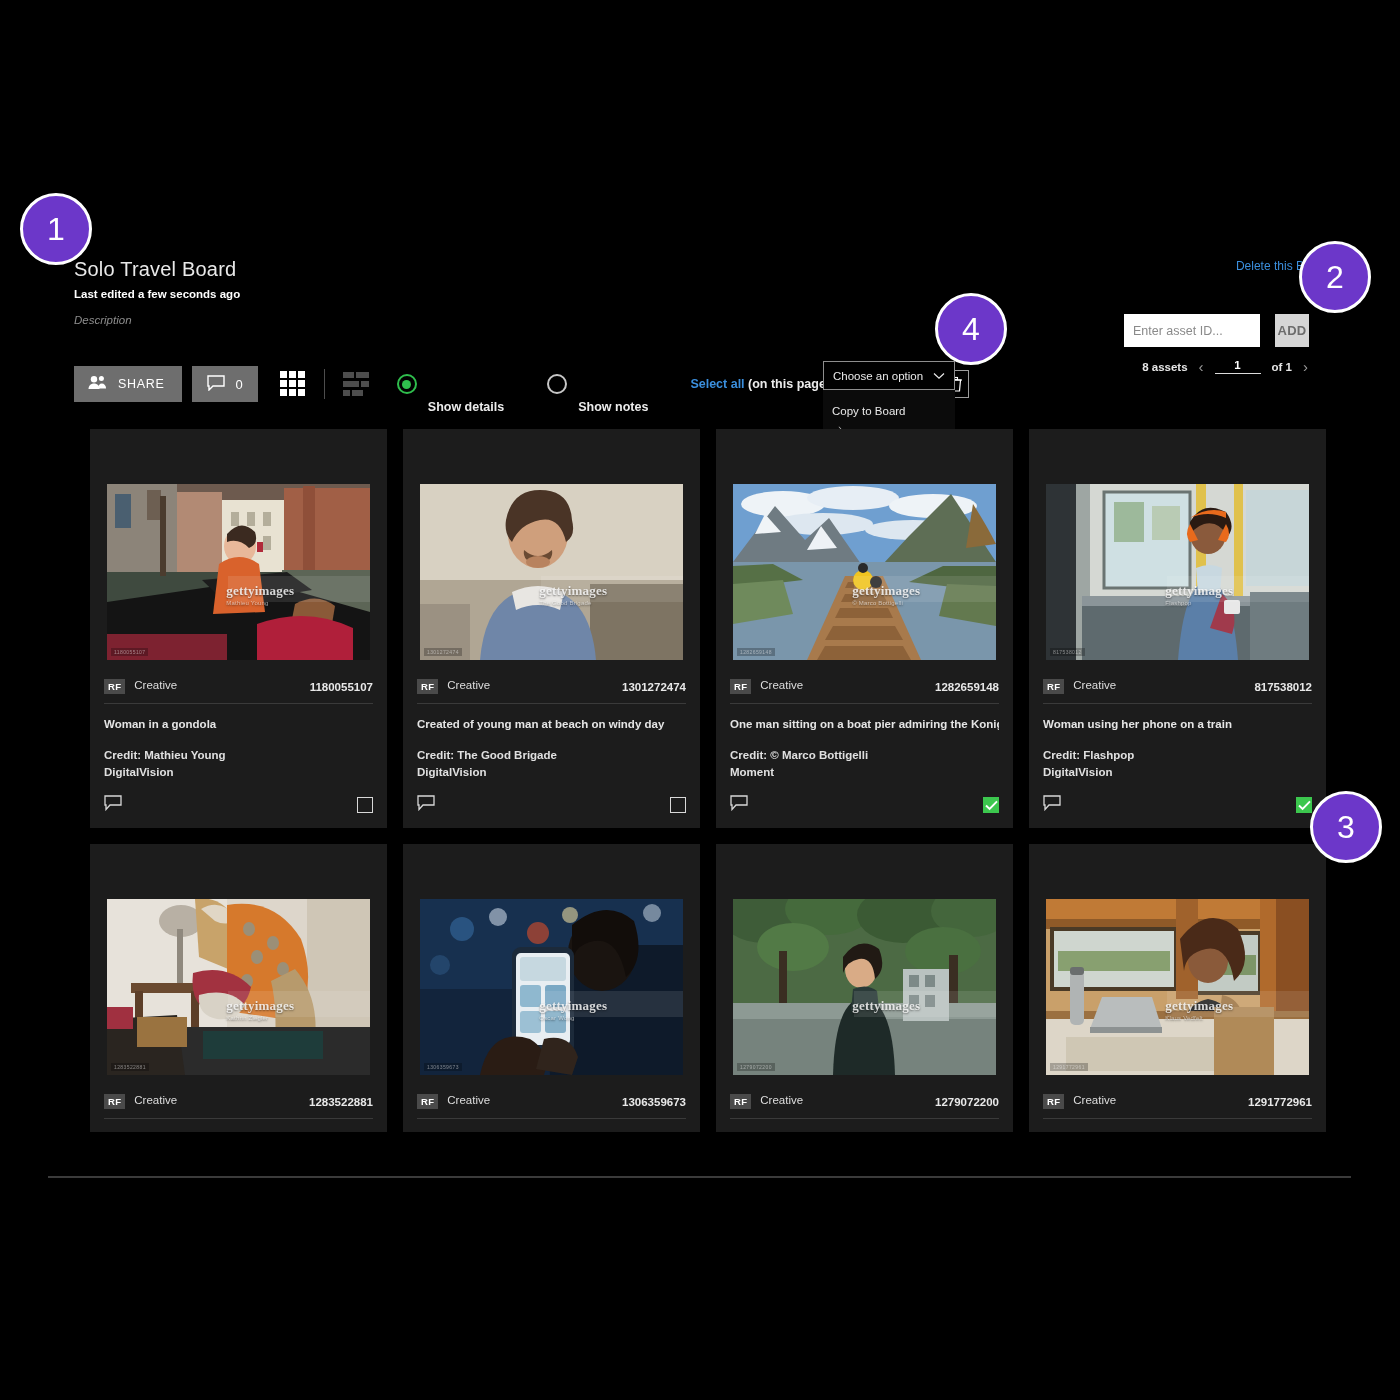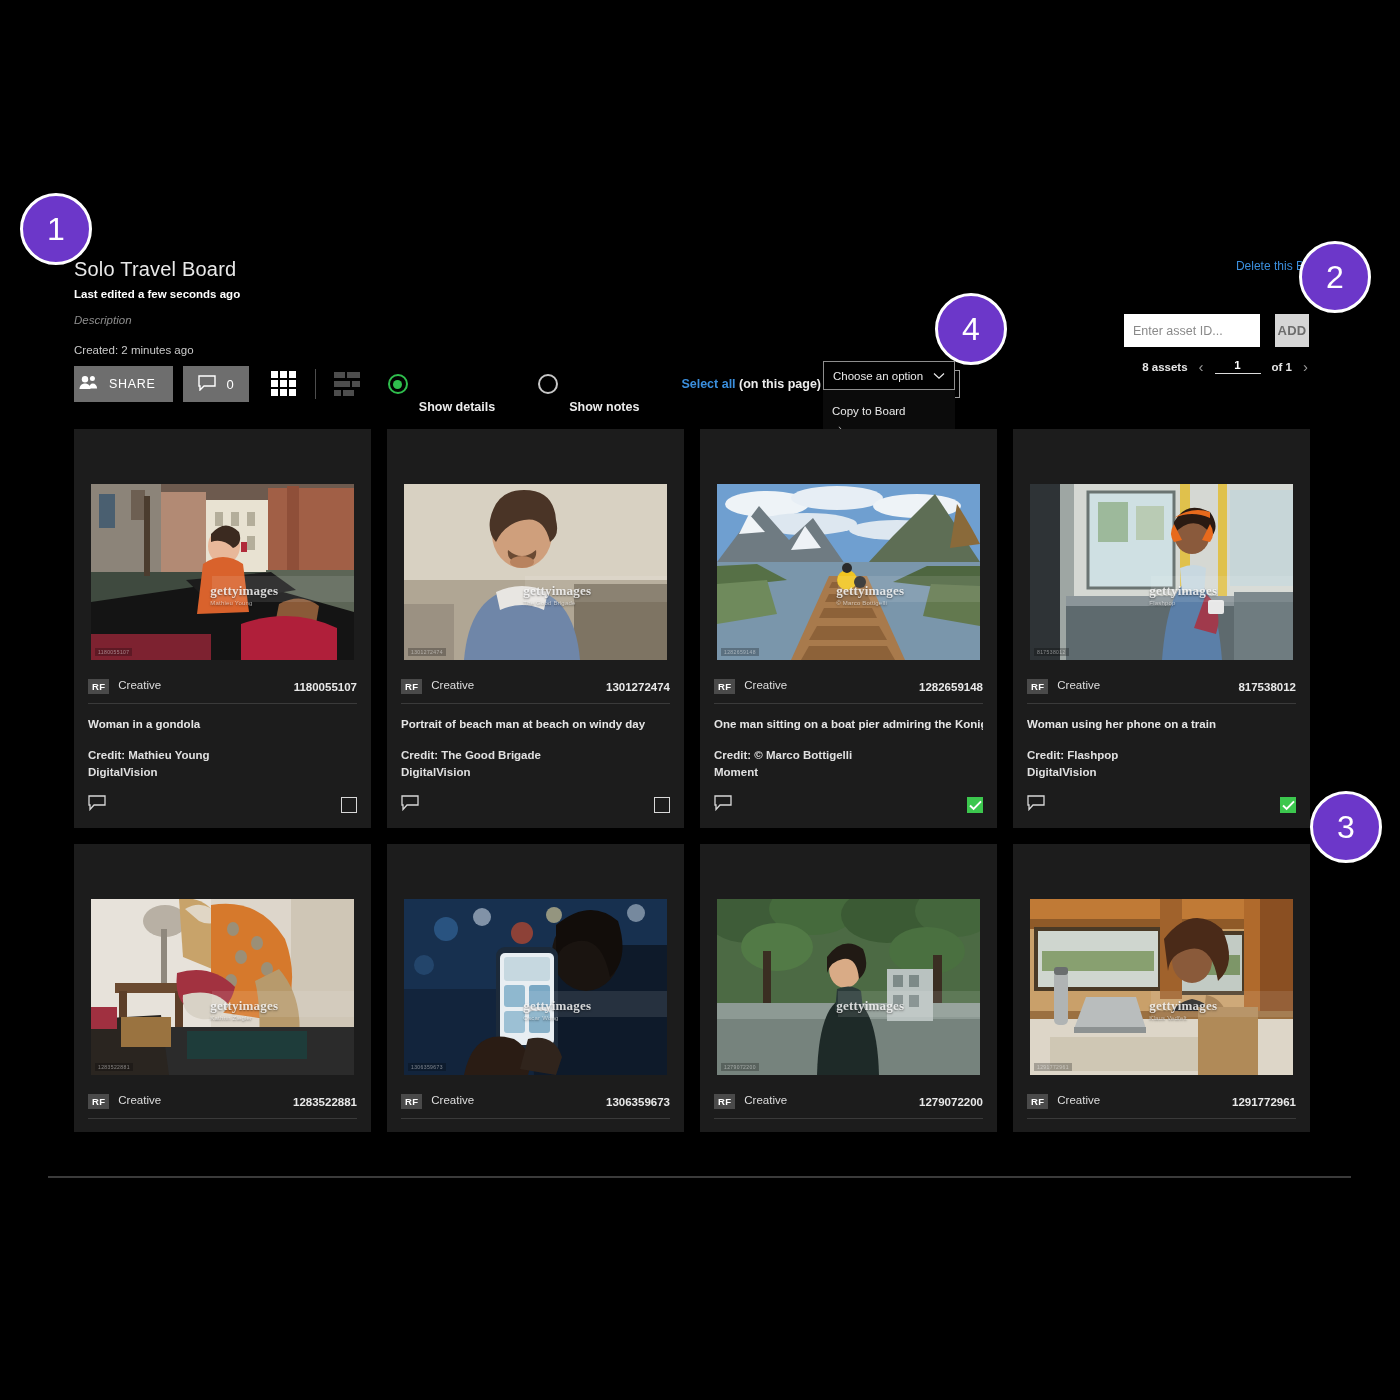--- a/index.html
+++ b/index.html
@@ -58,21 +58,21 @@
   .pager .pagebox {
     width: 46px; text-align: center; border-bottom: 1px solid #dcdcdc;
     padding-bottom: 2px; color: #fff;
   }
   .pager .ofn { font-weight: bold; }
 
   
   .toolbar { position: absolute; left: 74px; top: 354px; display: flex; align-items: center; }
   .btn-share {
     display: flex; align-items: center; gap: 11px; background: #6e6e6e;
-    height: 36px; padding: 0 17px 0 5px; color: #fff; font-size: 12.5px;
+    height: 36px; padding: 0 17px 0 14px; color: #fff; font-size: 12.5px;
     letter-spacing: .7px; border: none; cursor: pointer;
     font-family: "Liberation Sans", sans-serif;
   }
   .btn-comments {
     display: flex; align-items: center; gap: 10px; background: #6e6e6e;
     height: 36px; padding: 0 15px; color: #fff; font-size: 13px; border: none;
     margin-left: 10px; cursor: pointer; font-family: "Liberation Sans", sans-serif;
   }
   .view-grid { margin-left: 22px; cursor: pointer; display: flex; }
   .tb-divider { width: 1px; height: 30px; background: #4d4d4d; margin: 0 18px; }
@@ -106,21 +106,21 @@
   }
   .choose-menu { width: 132px; background: #0b0b0b; padding: 6px 0 10px; }
   .menu-item {
     display: flex; align-items: flex-start; justify-content: space-between;
     padding: 7px 9px; font-size: 11.5px; color: #e9e9e9; cursor: pointer; line-height: 16px; flex-direction: column;
   }
   .menu-item .caret { color: #bdbdbd; font-size: 11px; margin-left: 6px; margin-top:1px; }
 
   
   .grid {
-    position: absolute; left: 74px; top: 429px; width: 1252px;
+    position: absolute; left: 90px; top: 429px; width: 1252px;
     display: grid; grid-template-columns: repeat(4, 297px); gap: 16px;
   }
   .card { background: #1c1c1c; padding: 14px 14px 0; }
   .thumb-wrap {
     height: 178px; display: flex; align-items: center; justify-content: center;
     margin-top: 40px;
   }
   .thumb {
     position: relative; width: 263px; height: 176px; overflow: hidden;
     background: #222; display: block;
@@ -193,21 +193,20 @@
 </style>
 </head>
 <body>
 
 <div class="page">
 
   <div class="board-header">
     <div class="board-title">Solo Travel Board</div>
     <div class="board-edited">Last edited a few seconds ago</div>
     <div class="board-desc">Description</div>
-    <div class="board-created">Created: 2 minutes ago</div>
   </div>
 
   <a class="delete-board">Delete this Board</a>
 
   <div class="asset-add">
     <input class="asset-input" placeholder="Enter asset ID..." style="">
     <button class="asset-add-btn">ADD</button>
   </div>
 
   <div class="pager">
@@ -422,21 +421,21 @@
         </div>
       </div>
       <div class="meta">
         <div class="meta-top">
           <span class="meta-left">
             <span class="rf-badge">RF</span>
             <span class="meta-kind">Creative</span>
           </span>
           <span class="meta-id">1301272474</span>
         </div>
-        <div class="meta-caption">Portrait of beach man at beach on windy day</div>
+        <div class="meta-caption">Created of young man at beach on windy day</div>
         <div class="meta-credit">
           <div>Credit: The Good Brigade</div>
           <div>DigitalVision</div>
         </div>
         <div class="meta-foot">
           <span>
             <svg width="19" height="16" viewBox="0 0 19 16">
                 <path d="M1 1h16v9H6l-4 4.5V10H1z" fill="none" stroke="#d8d8d8" stroke-width="1.3"></path>
               </svg>
           </span>

